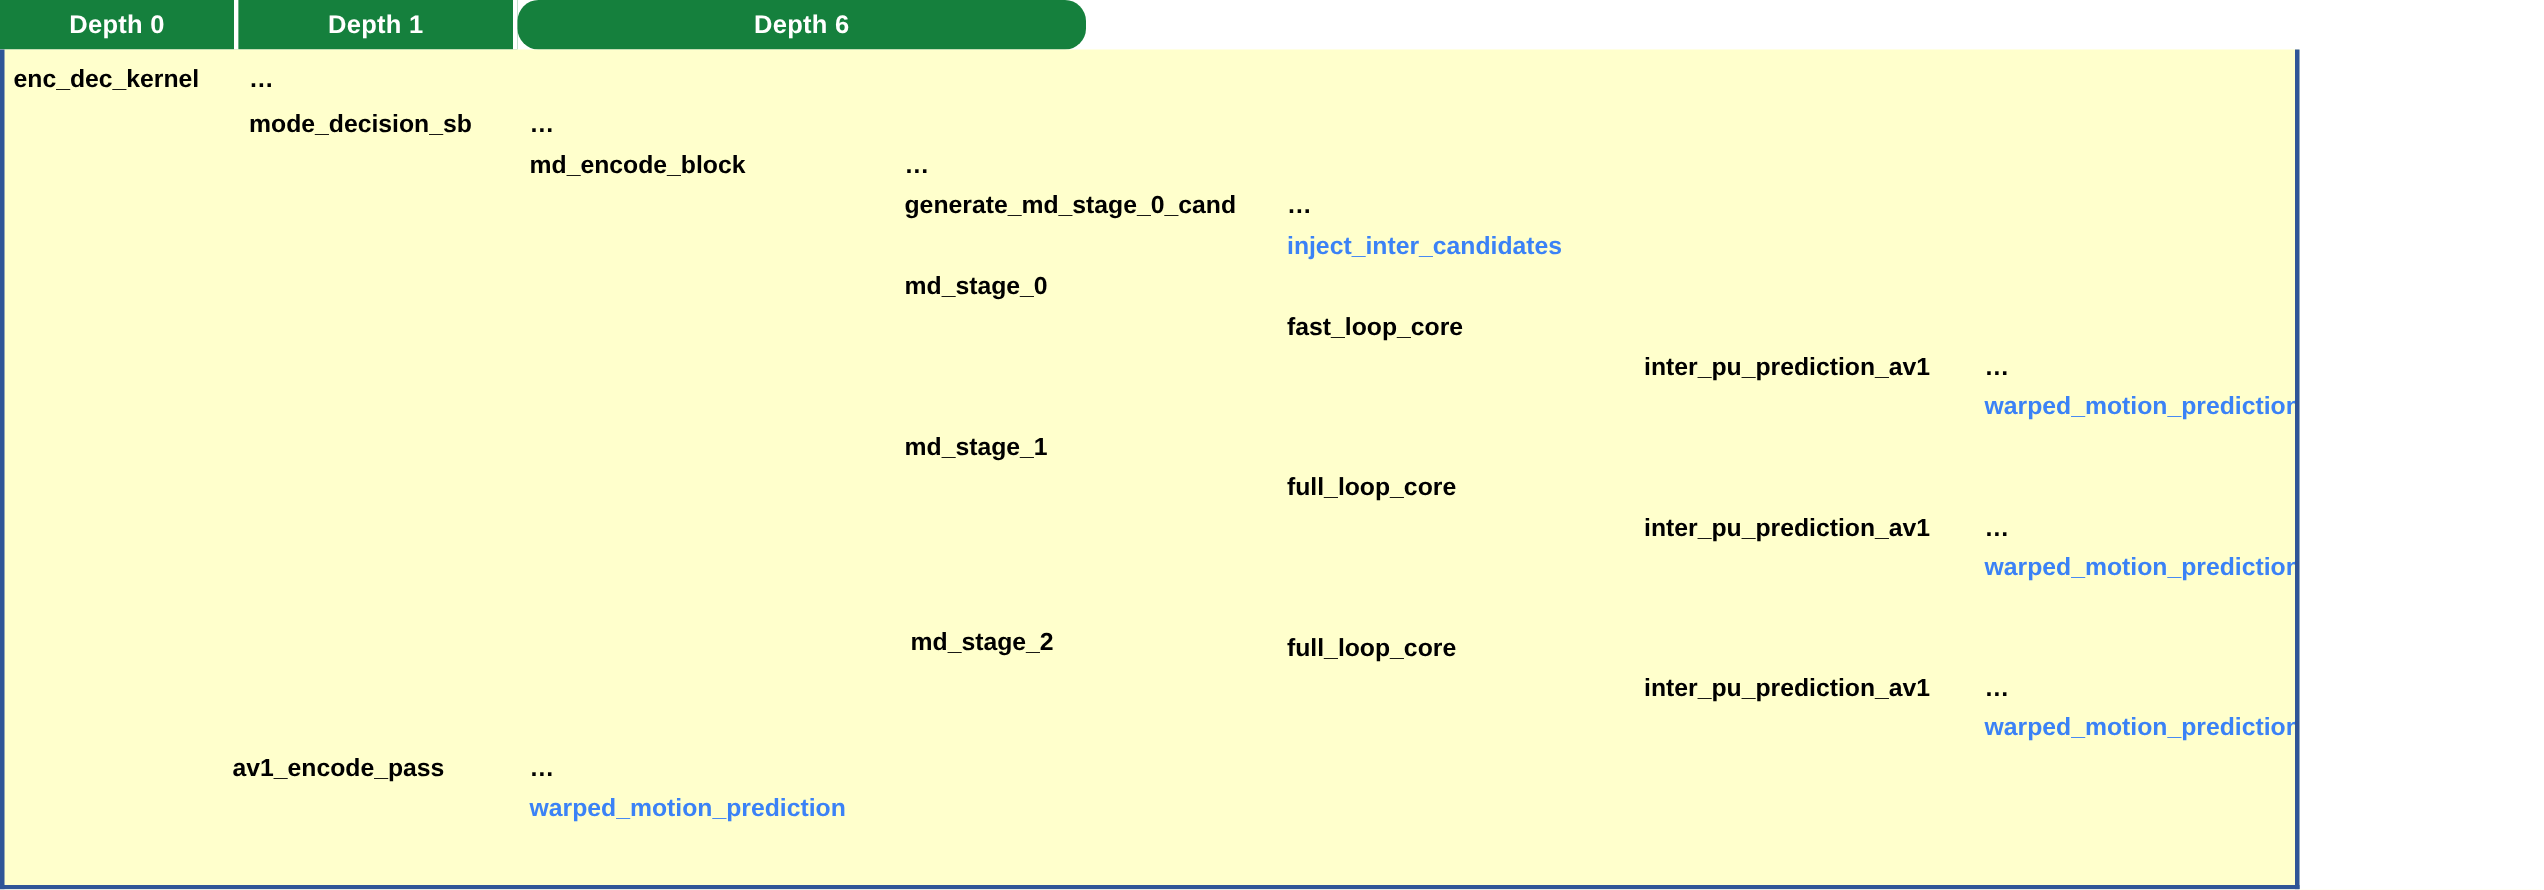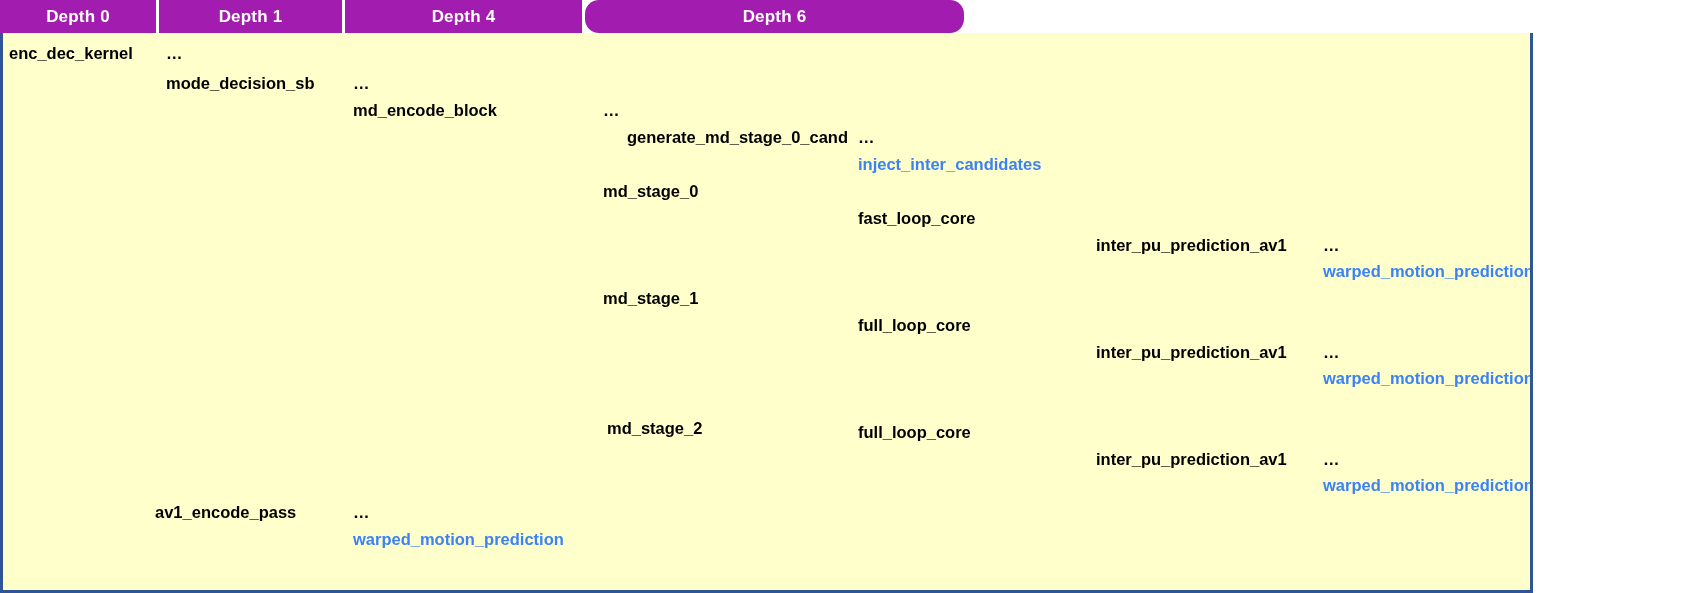--- a/index.html
+++ b/index.html
@@ -15,21 +15,21 @@
 
   
   #header-row{
     position:absolute;
     left:0; top:0;
     width:1696px;
     height:33px;
     display:flex;
   }
   .hdr-cell{
-    background:#a21caf;
+    background:#15803d;
     color:#ffffff;
     font-weight:bold;
     font-size:17px;
     display:flex;
     align-items:center;
     justify-content:center;
     height:33px;
     box-sizing:border-box;
     border-right:3px solid #ffffff;
     letter-spacing:0.2px;
@@ -64,32 +64,31 @@
   }
 </style>
 </head>
 <body>
 
 <div id="page">
 
   <div id="header-row">
       <div class="hdr-cell" style="width: 159px; flex: 0 0 159px;">Depth 0</div>
       <div class="hdr-cell" style="width: 186px; flex: 0 0 186px;">Depth 1</div>
-      <div class="hdr-cell" style="width: 240px; flex: 0 0 240px;">Depth 4</div>
       <div class="hdr-cell" style="width: 379px; flex: 0 0 379px;">Depth 6</div>
     </div>
 
   <div id="body-panel">
       <div class="node" style="left: 6px; top: 11px;">enc_dec_kernel</div>
       <div class="node ellipsis" style="left: 163px; top: 11px;">…</div>
       <div class="node" style="left: 163px; top: 41px;">mode_decision_sb</div>
       <div class="node ellipsis" style="left: 350px; top: 41px;">…</div>
       <div class="node" style="left: 350px; top: 68px;">md_encode_block</div>
       <div class="node ellipsis" style="left: 600px; top: 68px;">…</div>
-      <div class="node" style="left: 624px; top: 95px;">generate_md_stage_0_cand</div>
+      <div class="node" style="left: 600px; top: 95px;">generate_md_stage_0_cand</div>
       <div class="node ellipsis" style="left: 855px; top: 95px;">…</div>
       <div class="node blue" style="left: 855px; top: 122px;">inject_inter_candidates</div>
       <div class="node" style="left: 600px; top: 149px;">md_stage_0</div>
       <div class="node" style="left: 855px; top: 176px;">fast_loop_core</div>
       <div class="node" style="left: 1093px; top: 203px;">inter_pu_prediction_av1</div>
       <div class="node ellipsis" style="left: 1320px; top: 203px;">…</div>
       <div class="node blue" style="left: 1320px; top: 229px;">warped_motion_prediction</div>
       <div class="node" style="left: 600px; top: 256px;">md_stage_1</div>
       <div class="node" style="left: 855px; top: 283px;">full_loop_core</div>
       <div class="node" style="left: 1093px; top: 310px;">inter_pu_prediction_av1</div>

